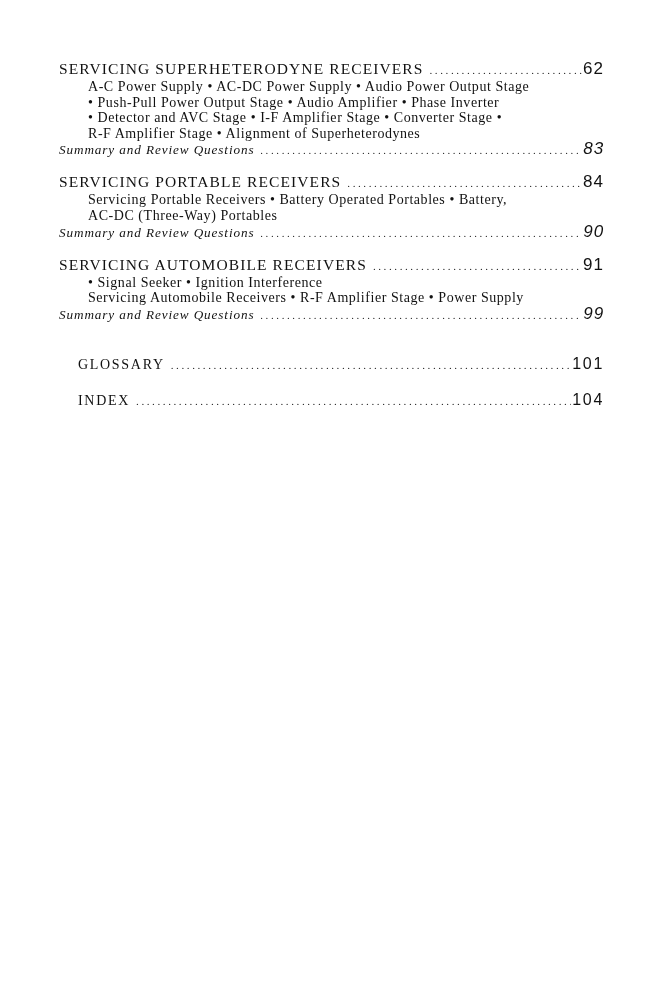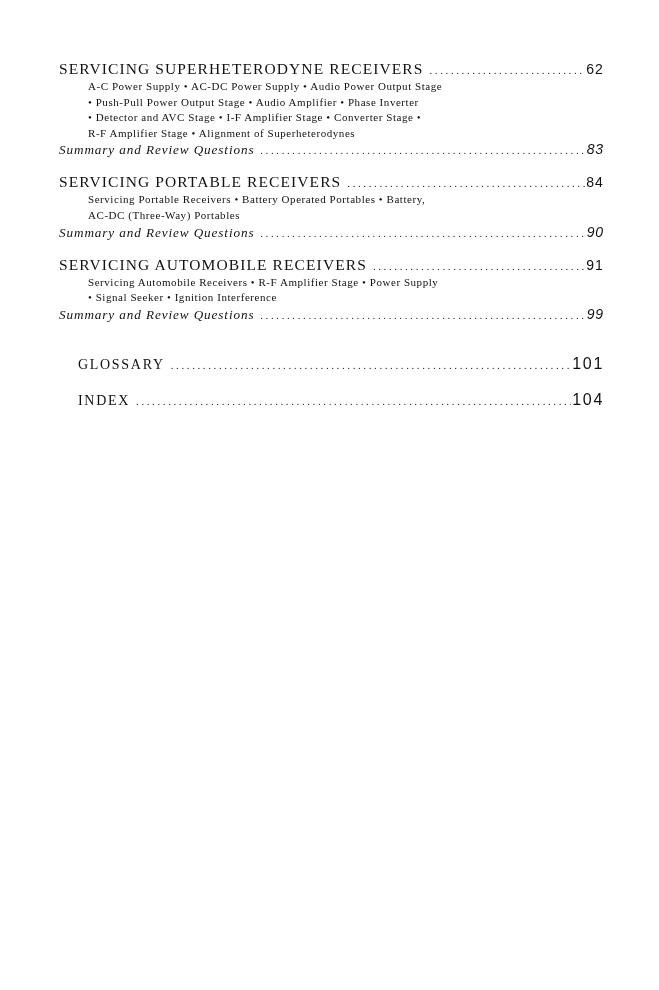--- a/index.html
+++ b/index.html
@@ -45,33 +45,33 @@
       letter-spacing: 2.6px;
       font-size: 11px;
       color: #222;
     }
     .entry .leader::after {
       content: "................................................................................................................................................................................";
     }
     .entry .page-num {
       flex: 0 0 auto;
       font-family: "Liberation Sans", "DejaVu Sans", sans-serif;
-      font-size: 14px;
+      font-size: 17px;
       padding-left: 1px;
     }
     .chapter-title {
       font-size: 15.5px;
       letter-spacing: 1.1px;
       line-height: 18px;
     }
     .chapter-title .label {
       text-transform: uppercase;
     }
     .topics {
-      font-size: 11px;
+      font-size: 14px;
       line-height: 15.6px;
       letter-spacing: 0.55px;
       padding-left: 29px;
       white-space: nowrap;
     }
     .topics .topic-line {
       display: block;
     }
     .summary {
       font-style: italic;
@@ -133,22 +133,22 @@
       </div>
     </div>
 
     <div class="section">
       <div class="entry chapter-title">
         <span class="label">SERVICING AUTOMOBILE RECEIVERS</span>
         <span class="leader"></span>
         <span class="page-num">91</span>
       </div>
       <div class="topics">
+        <span class="topic-line">• Signal Seeker • Ignition Interference</span>
         <span class="topic-line">Servicing Automobile Receivers • R-F Amplifier Stage • Power Supply</span>
-        <span class="topic-line">• Signal Seeker • Ignition Interference</span>
       </div>
       <div class="entry summary">
         <span class="label">Summary and Review Questions</span>
         <span class="leader"></span>
         <span class="page-num">99</span>
       </div>
     </div>
 
     <div class="spacer-1"></div>
 

